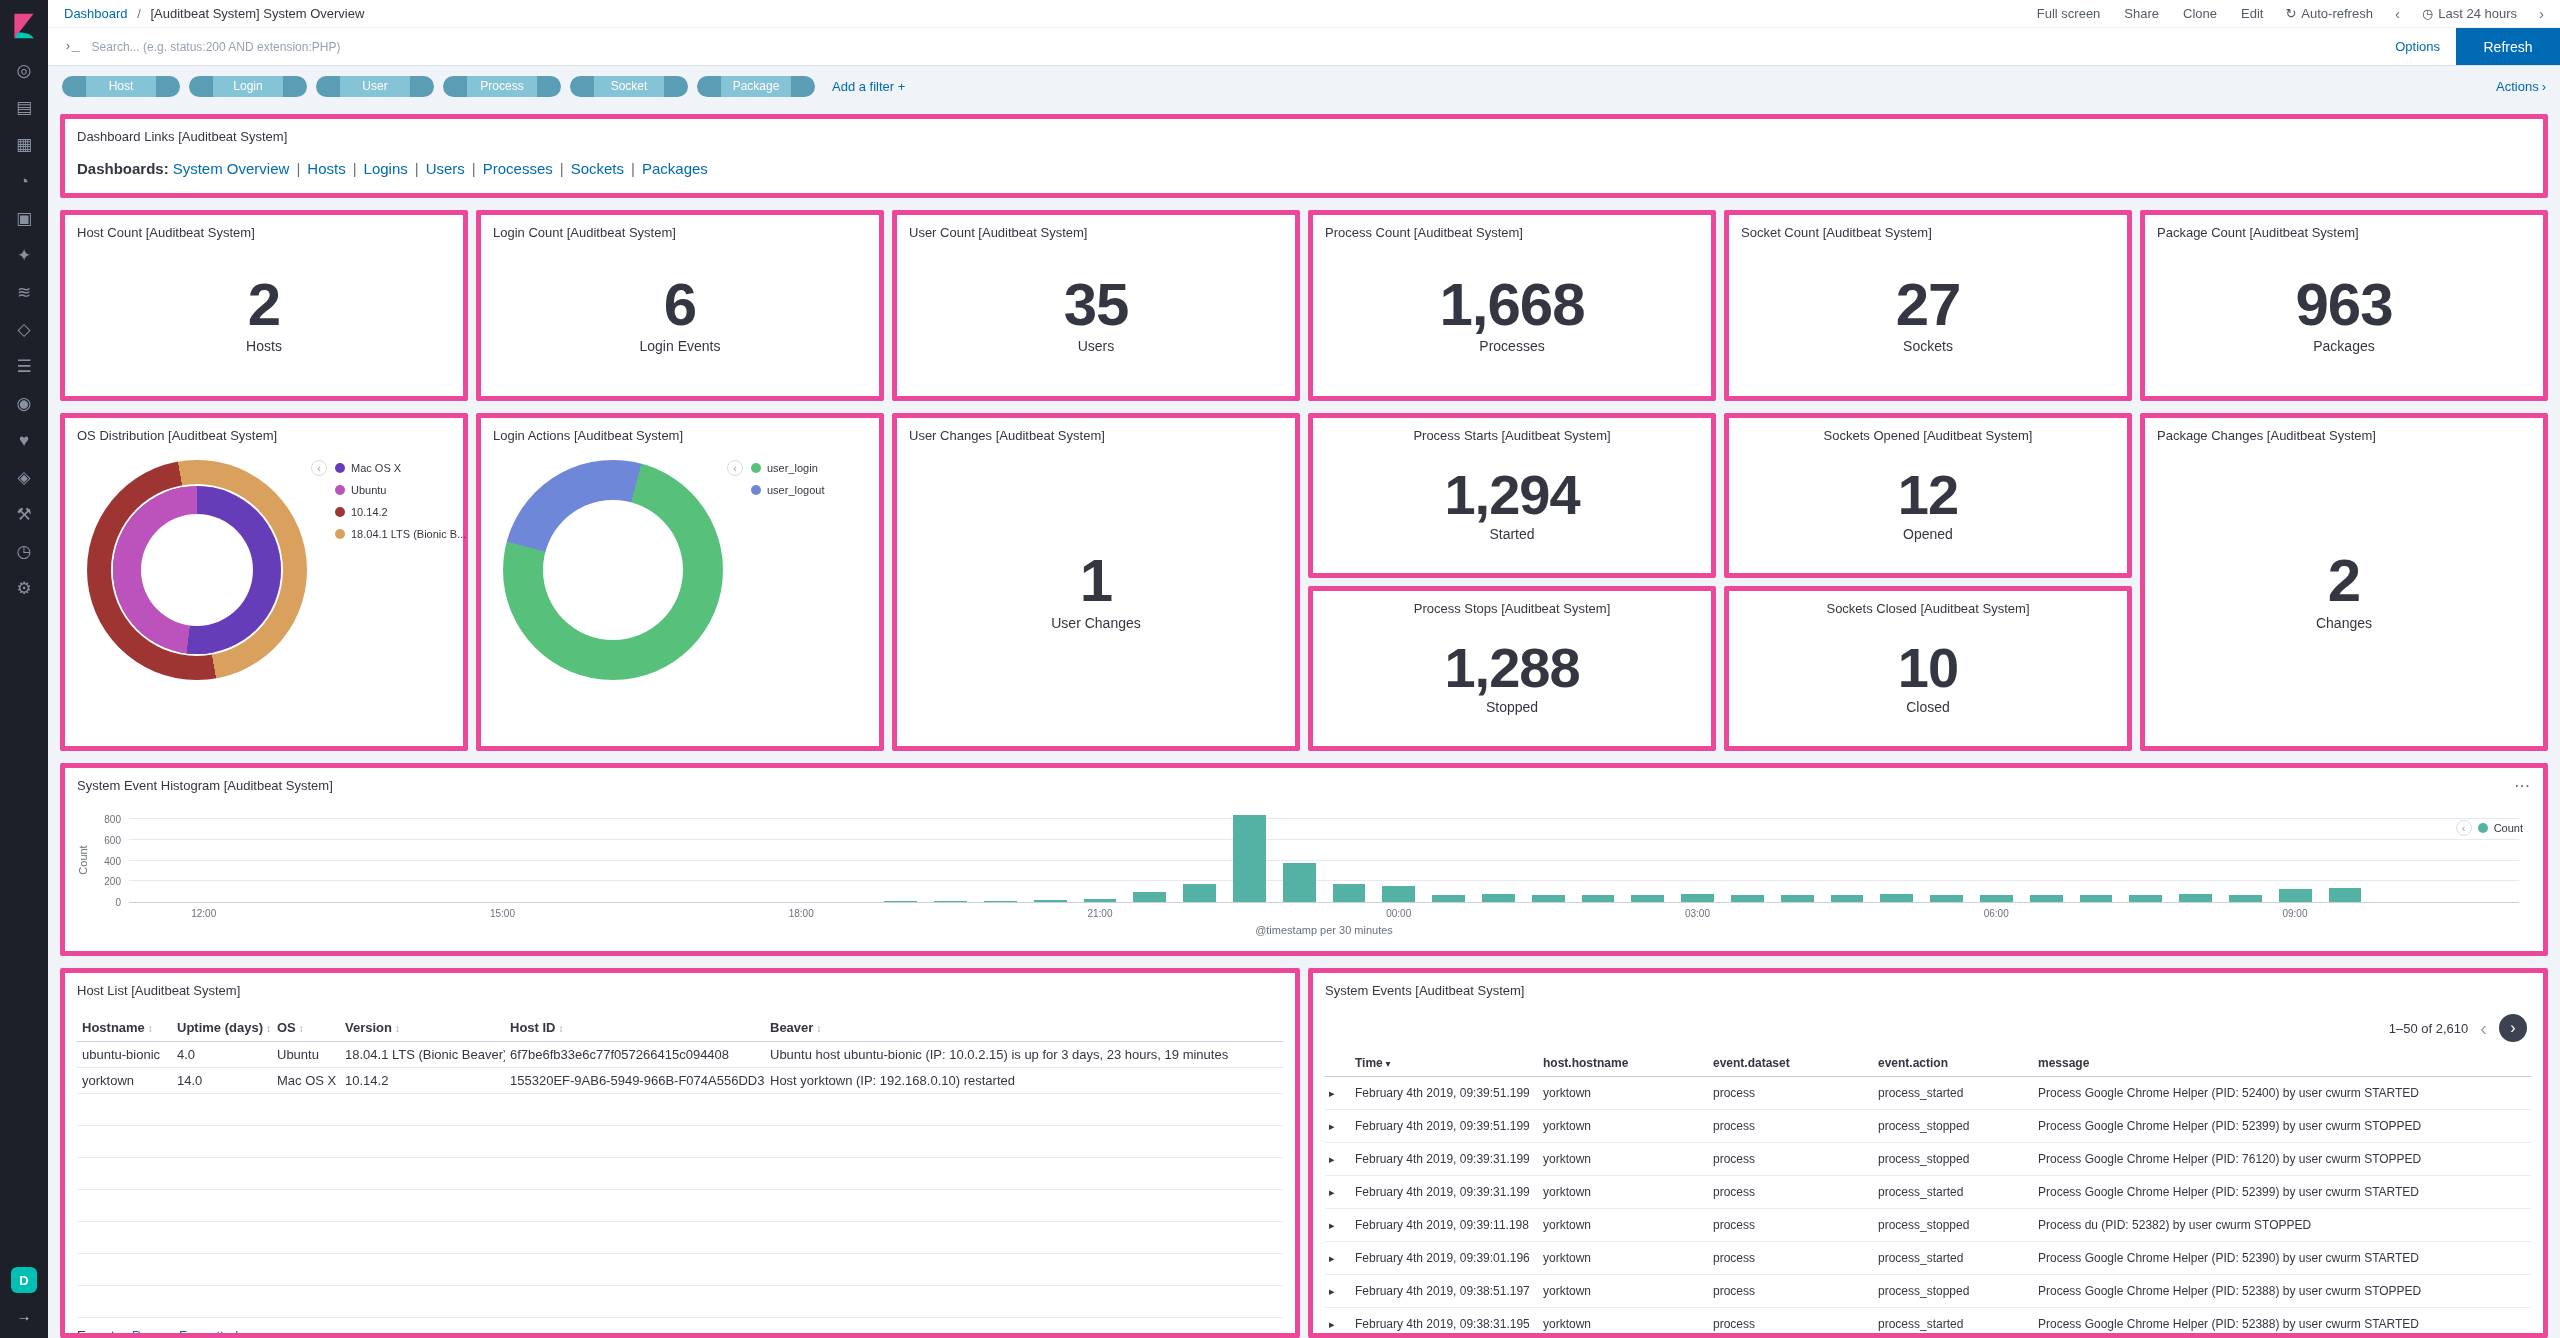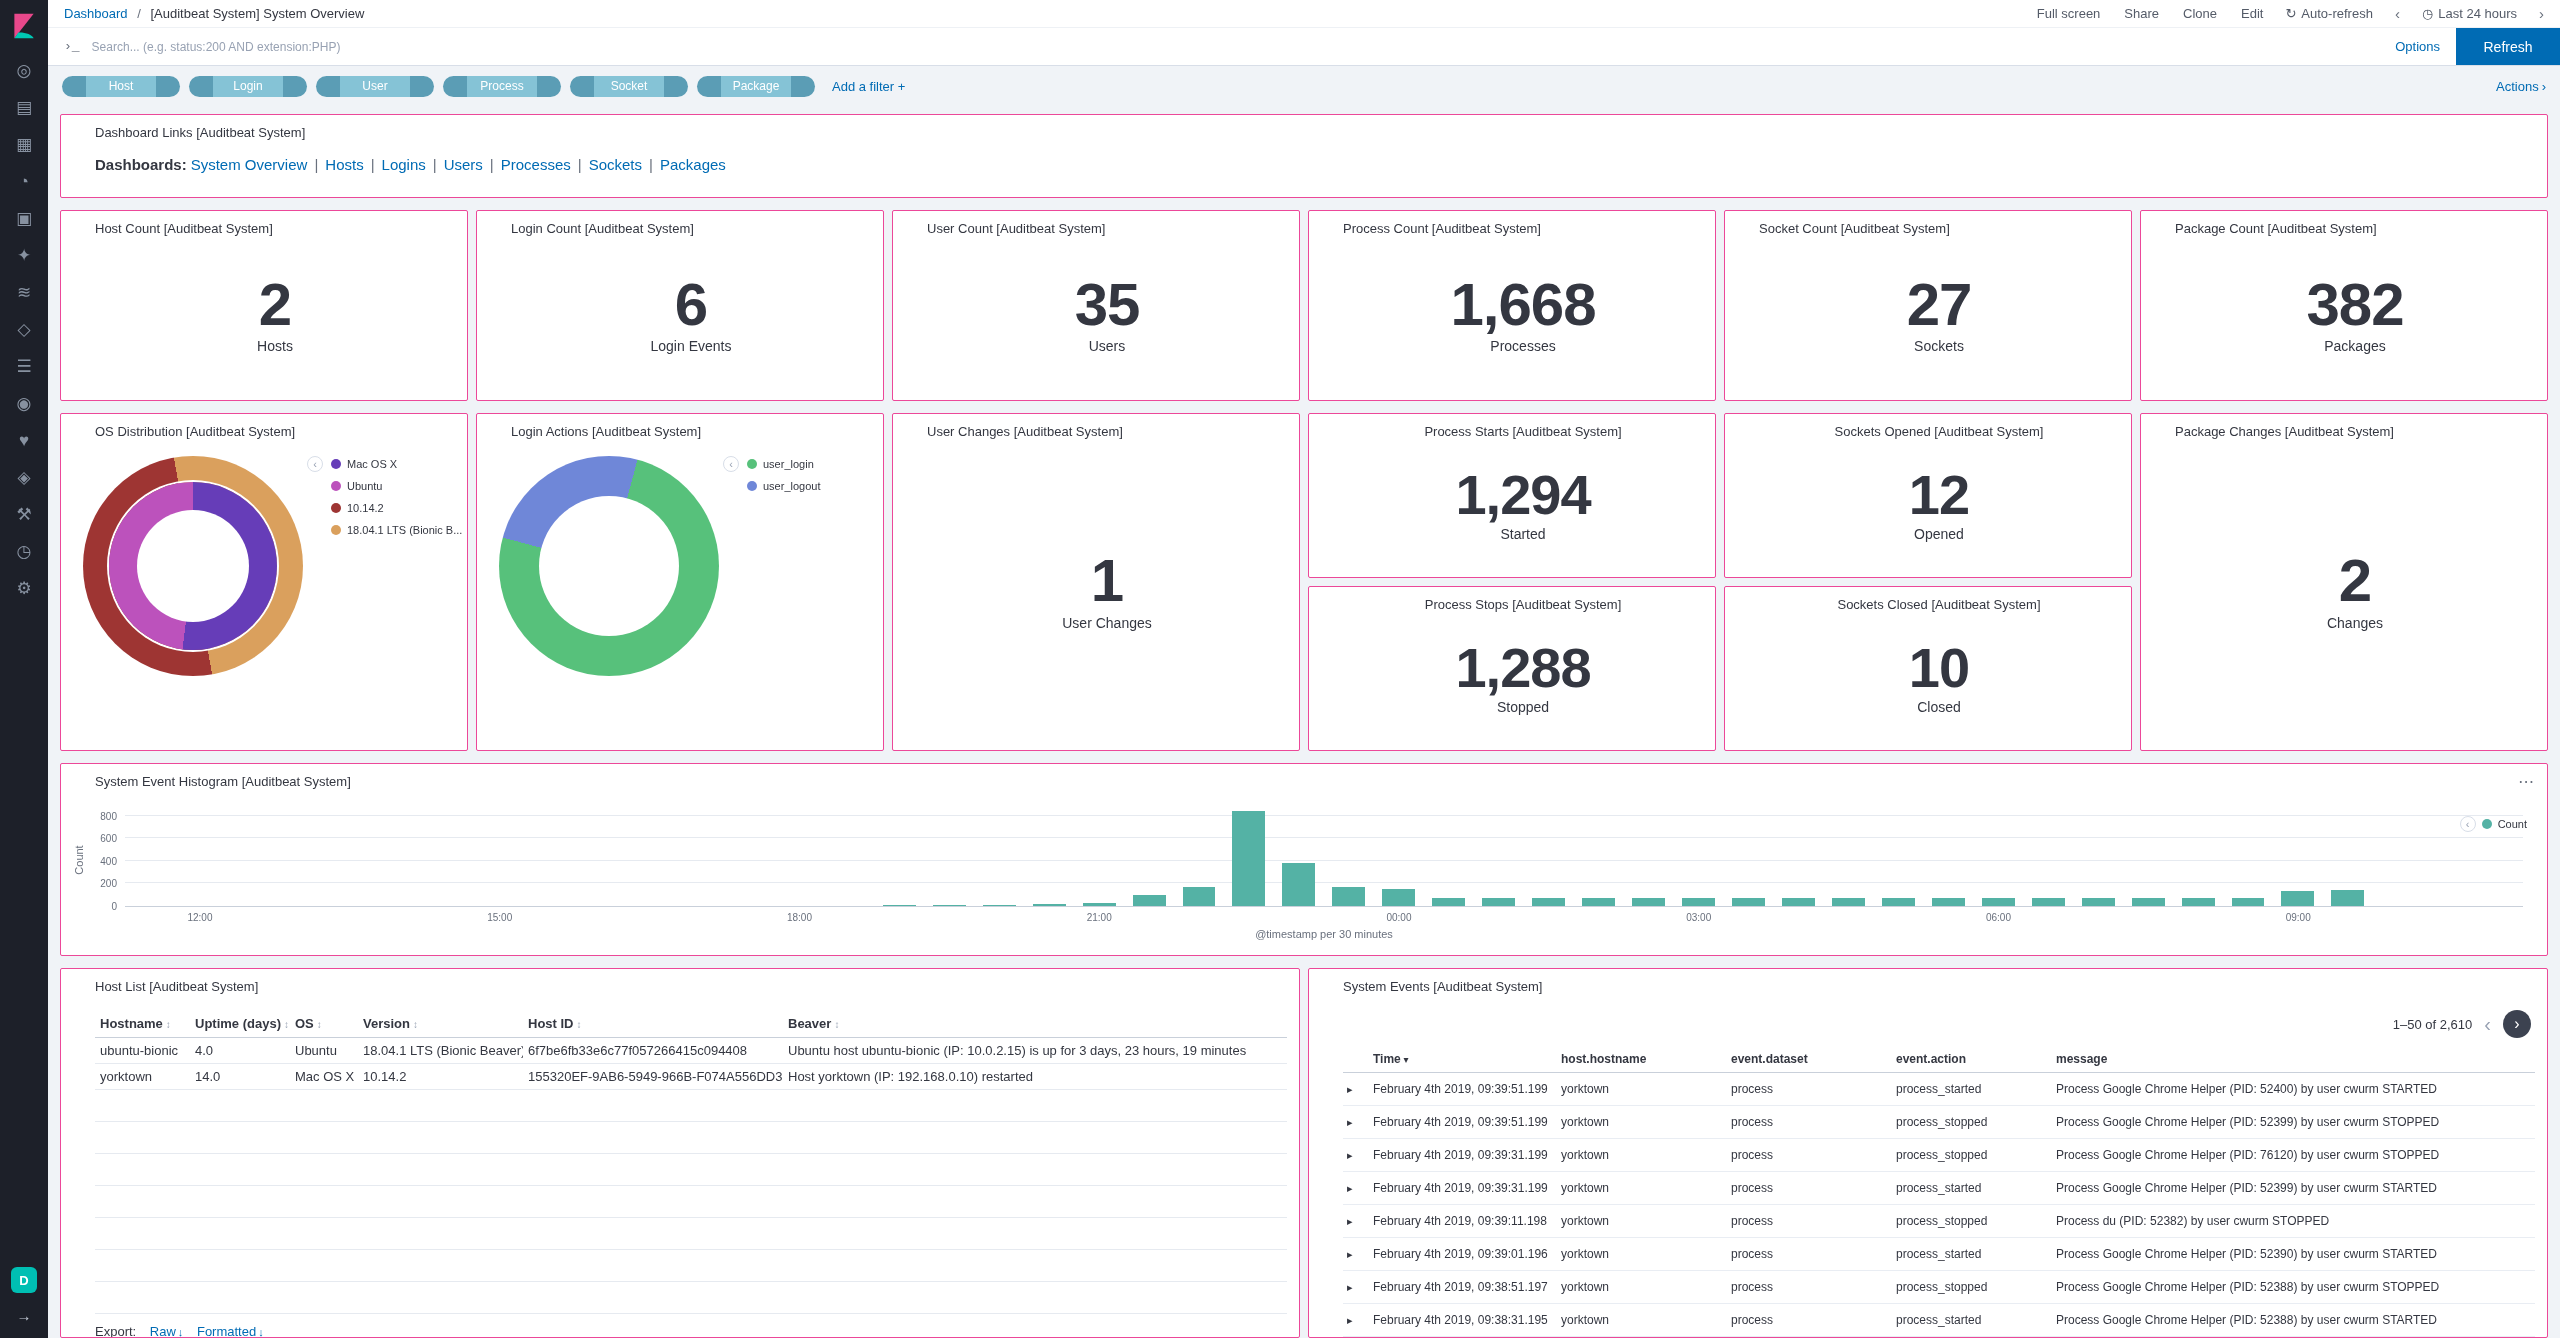--- a/index.html
+++ b/index.html
@@ -36,21 +36,21 @@
   .refresh-btn { width:104px; height:100%; background:#006bb4; color:#fff; border:none; font-size:14px; cursor:pointer; font-family:inherit; }
 
   .filterbar { height:40px; flex:none; display:flex; align-items:center; gap:9px; padding:0 14px; background:#f0f3f7; }
   .filter-pill { min-width:118px; height:21px; border-radius:11px; color:#fff; display:flex; align-items:center; justify-content:center; font-size:12px; cursor:pointer;
                  background:linear-gradient(90deg,#5b9db5 0 20%,#85c3d6 20% 80%,#5b9db5 80% 100%); }
   .add-filter { color:#006bb4; margin-left:8px; cursor:pointer; font-size:13px; }
   .actions-link { margin-left:auto; color:#006bb4; cursor:pointer; font-size:13px; display:flex; align-items:center; gap:3px; }
 
   
   .content { flex:1; background:#f0f3f7; padding:8px 12px 0; display:flex; flex-direction:column; gap:12px; overflow:hidden; }
-  .panel { background:#fff; border:1px solid #ec4899; border-radius:2px; position:relative;padding-left:22px; }
+  .panel { background:#fff; border:5px solid #ec4899; border-radius:2px; position:relative; }
   .panel-title { font-size:13px; color:#343741; padding:10px 12px 0; white-space:nowrap; overflow:hidden; }
 
   .links-panel { height:84px; flex:none; }
   .links-line { padding:16px 12px 0; font-size:15px; white-space:nowrap; }
   .links-label { font-weight:bold; color:#343741; margin-right:4px; }
   .dash-link { color:#006bb4; cursor:pointer; }
   .link-sep { color:#69707d; margin:0 7px; }
 
   .row1 { display:grid; grid-template-columns:repeat(6,1fr); gap:8px; height:191px; flex:none; }
   .metric-panel { display:flex; flex-direction:column; min-width:0; }
@@ -220,21 +220,21 @@
         <div class="panel metric-panel">
           <div class="panel-title">Socket Count [Auditbeat System]</div>
           <div class="metric-body">
               <div class="metric-value">27</div>
               <div class="metric-label">Sockets</div>
             </div>
         </div>
         <div class="panel metric-panel">
           <div class="panel-title">Package Count [Auditbeat System]</div>
           <div class="metric-body">
-              <div class="metric-value">382</div>
+              <div class="metric-value">963</div>
               <div class="metric-label">Packages</div>
             </div>
         </div>
       </div>
 
       <div class="row2">
         <div class="panel">
           <div class="panel-title">OS Distribution [Auditbeat System]</div>
           <div class="donut-wrap">
             <div class="donut" style="background: conic-gradient(from 170deg, rgb(158, 53, 51) 0%, rgb(158, 53, 51) 50%, rgb(218, 160, 93) 50%, rgb(218, 160, 93) 100%);">

